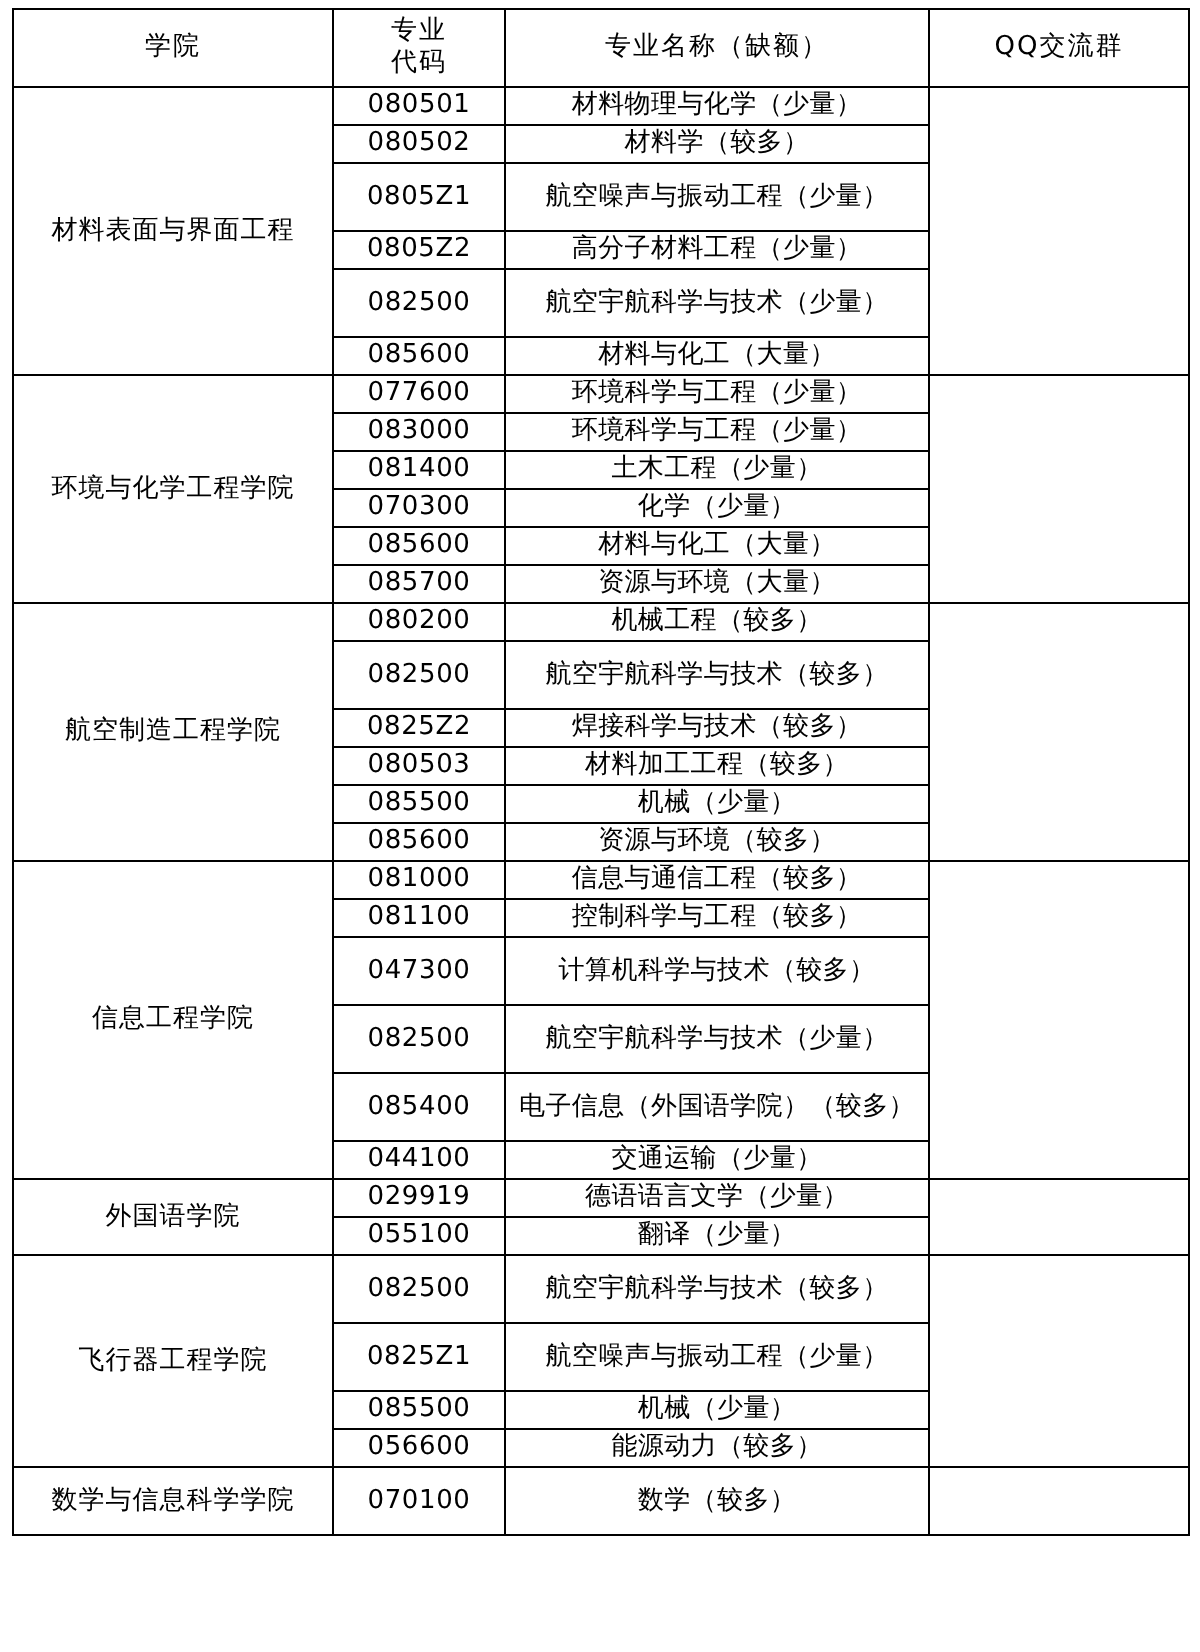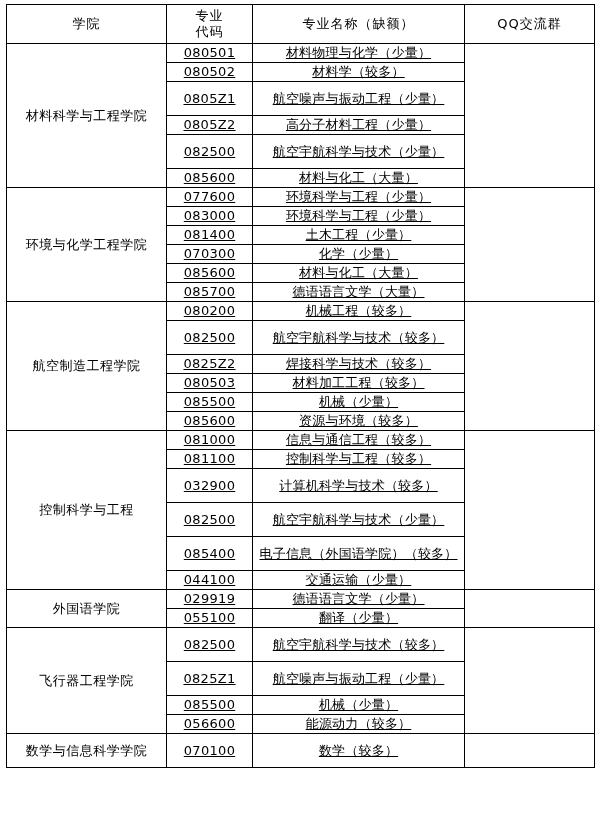--- a/index.html
+++ b/index.html
@@ -46,26 +46,24 @@
     height: 36px;
     letter-spacing: 1px;
   }
   .college-cell {
     font-size: 13.5px;
     letter-spacing: 0.5px;
   }
   .code-cell {
     font-size: 13px;
     letter-spacing: 0.3px;
-    text-decoration: underline;
   }
   .name-cell {
     font-size: 13.5px;
     letter-spacing: 0.2px;
-    text-decoration: underline;
   }
   .qq-cell { }
   tbody tr { height: 19px; }
   tr.tall { height: 34px; }
   .clip-bottom {
     position: absolute;
     left: 0;
     top: 818px;
     width: 600px;
     height: 8px;
@@ -93,21 +91,21 @@
         <td>
           <div>专业</div>
           <div>代码</div>
         </td>
         <td>专业名称（缺额）</td>
         <td>QQ交流群</td>
       </tr>
     </thead>
     <tbody id="table-body">
         <tr>
-          <td class="college-cell" rowspan="6">材料科学与工程学院</td>
+          <td class="college-cell" rowspan="6">材料表面与界面工程</td>
           <td class="code-cell">080501</td>
           <td class="name-cell">材料物理与化学（少量）</td>
           <td class="qq-cell" rowspan="6"></td>
         </tr>
         <tr>
           <td class="code-cell">080502</td>
           <td class="name-cell">材料学（较多）</td>
         </tr>
         <tr class="tall">
           <td class="code-cell">0805Z1</td>
@@ -142,21 +140,21 @@
         <tr>
           <td class="code-cell">070300</td>
           <td class="name-cell">化学（少量）</td>
         </tr>
         <tr>
           <td class="code-cell">085600</td>
           <td class="name-cell">材料与化工（大量）</td>
         </tr>
         <tr>
           <td class="code-cell">085700</td>
-          <td class="name-cell">德语语言文学（大量）</td>
+          <td class="name-cell">资源与环境（大量）</td>
         </tr>
         <tr>
           <td class="college-cell" rowspan="6">航空制造工程学院</td>
           <td class="code-cell">080200</td>
           <td class="name-cell">机械工程（较多）</td>
           <td class="qq-cell" rowspan="6"></td>
         </tr>
         <tr class="tall">
           <td class="code-cell">082500</td>
           <td class="name-cell">航空宇航科学与技术（较多）</td>
@@ -171,31 +169,31 @@
         </tr>
         <tr>
           <td class="code-cell">085500</td>
           <td class="name-cell">机械（少量）</td>
         </tr>
         <tr>
           <td class="code-cell">085600</td>
           <td class="name-cell">资源与环境（较多）</td>
         </tr>
         <tr>
-          <td class="college-cell" rowspan="6">控制科学与工程</td>
+          <td class="college-cell" rowspan="6">信息工程学院</td>
           <td class="code-cell">081000</td>
           <td class="name-cell">信息与通信工程（较多）</td>
           <td class="qq-cell" rowspan="6"></td>
         </tr>
         <tr>
           <td class="code-cell">081100</td>
           <td class="name-cell">控制科学与工程（较多）</td>
         </tr>
         <tr class="tall">
-          <td class="code-cell">032900</td>
+          <td class="code-cell">047300</td>
           <td class="name-cell">计算机科学与技术（较多）</td>
         </tr>
         <tr class="tall">
           <td class="code-cell">082500</td>
           <td class="name-cell">航空宇航科学与技术（少量）</td>
         </tr>
         <tr class="tall">
           <td class="code-cell">085400</td>
           <td class="name-cell">电子信息（外国语学院）（较多）</td>
         </tr>

